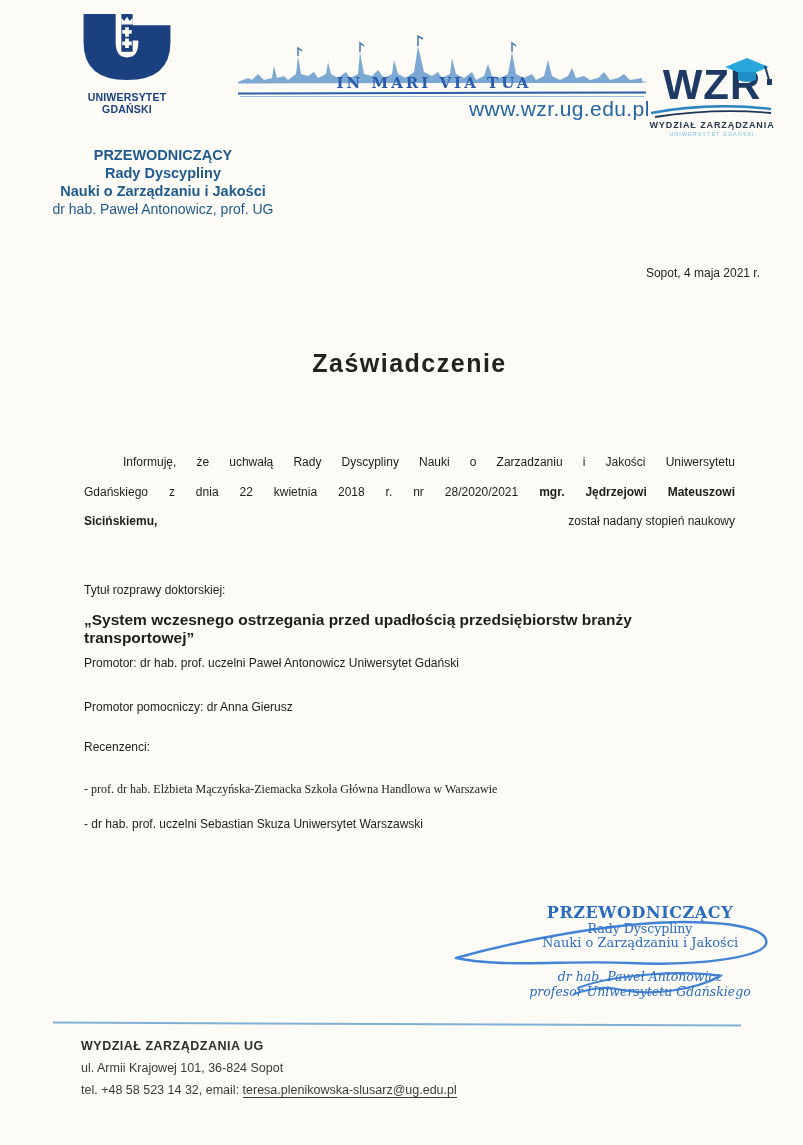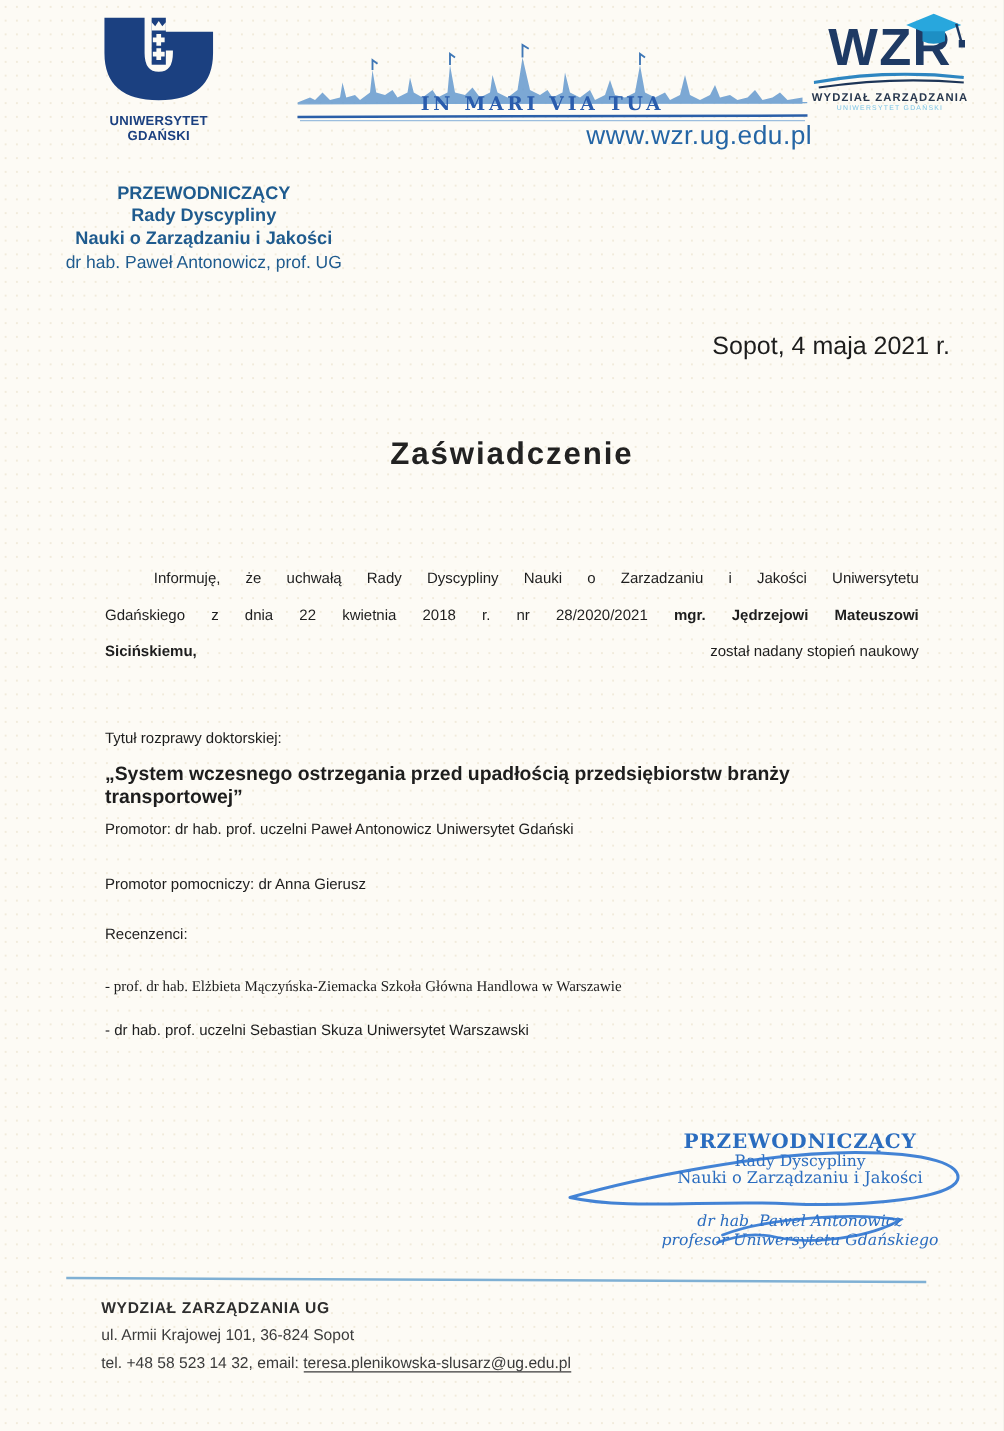--- a/index.html
+++ b/index.html
@@ -20,34 +20,34 @@
 
   .skyline{left:238px;top:28px;width:410px;height:66px;}
   .skyline svg{display:block;}
   .motto{position:absolute;left:0;right:18px;bottom:2px;text-align:center;
     font-family:"DejaVu Serif", serif;font-weight:bold;font-size:15px;
     color:#2a5cac;letter-spacing:3px;text-transform:uppercase;}
   .motto-rule{position:absolute;left:0;bottom:0;width:408px;height:2px;background:#2b5fa8;transform:rotate(-.15deg);}
   .motto-rule2{position:absolute;left:2px;bottom:-3px;width:404px;height:1px;background:#9cbede;}
 
   .wzr{left:648px;top:16px;width:128px;text-align:center;}
-  .wzr-acronym{position:relative;display:inline-block;font-size:42px;line-height:44px;font-weight:bold;color:#1e3a64;letter-spacing:1px;}
+  .wzr-acronym{position:relative;display:inline-block;font-size:42px;line-height:44px;font-weight:bold;color:#1e3a64;letter-spacing:1px;margin-top:47px;}
   .wzr-cap{position:absolute;right:-14px;top:-9px;}
   .wzr-swoosh{display:block;margin:-2px auto 0;}
   .wzr-faculty{margin-top:1px;font-size:9px;font-weight:bold;color:#27374e;letter-spacing:.9px;}
   .wzr-univ{margin-top:1px;font-size:5.5px;color:#7dc5e6;letter-spacing:1px;}
 
   .website{left:441px;top:97px;font-size:21px;color:#2465a5;letter-spacing:.4px;margin-left:28px;}
 
   
   .sender{left:22px;top:146px;width:282px;text-align:center;color:#1f5b8e;line-height:18px;}
   .sender .b{font-weight:bold;font-size:14.5px;}
   .sender .r{font-size:14px;}
 
-  .dateline{top:266px;right:43px;font-size:20px;}
+  .dateline{top:266px;right:43px;font-size:12px;}
 
   .doc-title{left:84px;top:349px;width:651px;text-align:center;
     font-size:25px;font-weight:bold;letter-spacing:1.5px;color:#222;}
 
   
   .bodycol{left:84px;width:651px;font-size:12px;}
   .p1{top:448px;line-height:29.5px;}
   .jline{text-align:justify;text-align-last:justify;}
   .indent{padding-left:39px;}
   .splitline{display:flex;justify-content:space-between;}

